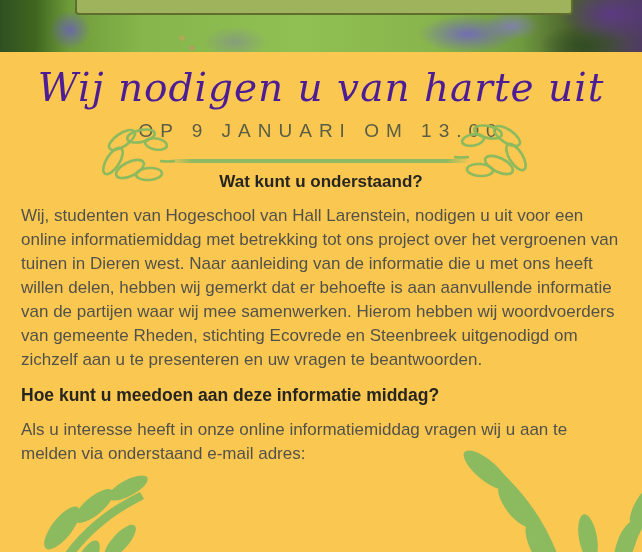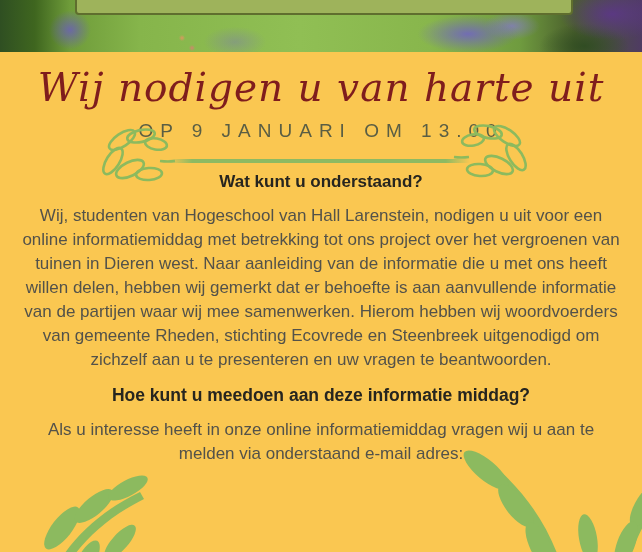--- a/index.html
+++ b/index.html
@@ -30,21 +30,21 @@
     background:#9eb35b;border:2px solid #5f6e2e;border-radius:4px;
   }
   
   .title{
     position:absolute;top:64px;left:0;width:642px;
     text-align:center;
     font-family:"DejaVu Serif", serif;
     font-style:italic;
     font-size:39px;line-height:48px;
     letter-spacing:1px;
-    color:#7f1d1d;
+    color:#4c1d95;
   }
   .date{
     position:absolute;top:120px;left:0;width:642px;
     text-align:center;
     font-size:19px;line-height:22px;
     letter-spacing:7px;
     color:#5a5e44;
   }
   
   .branch{position:absolute;}
@@ -57,21 +57,21 @@
   }
   
   .h-section{
     position:absolute;left:0;width:642px;
     text-align:center;
     font-size:17px;font-weight:bold;color:#26251f;
   }
   .h1pos{top:172px;}
   .body{
     position:absolute;top:204px;left:21px;width:600px;
-    text-align:center;
+    text-align:left;
     font-size:17px;line-height:24px;color:#53524a;
   }
   .body p{margin:0 0 4px 0;}
   .body h2{
     margin:12px 0 12px 0;
     font-size:17.5px;font-weight:bold;color:#26251f;line-height:22px;
   }
   
   .leaves{position:absolute;}
   .leaves-left{left:28px;bottom:-34px;}

